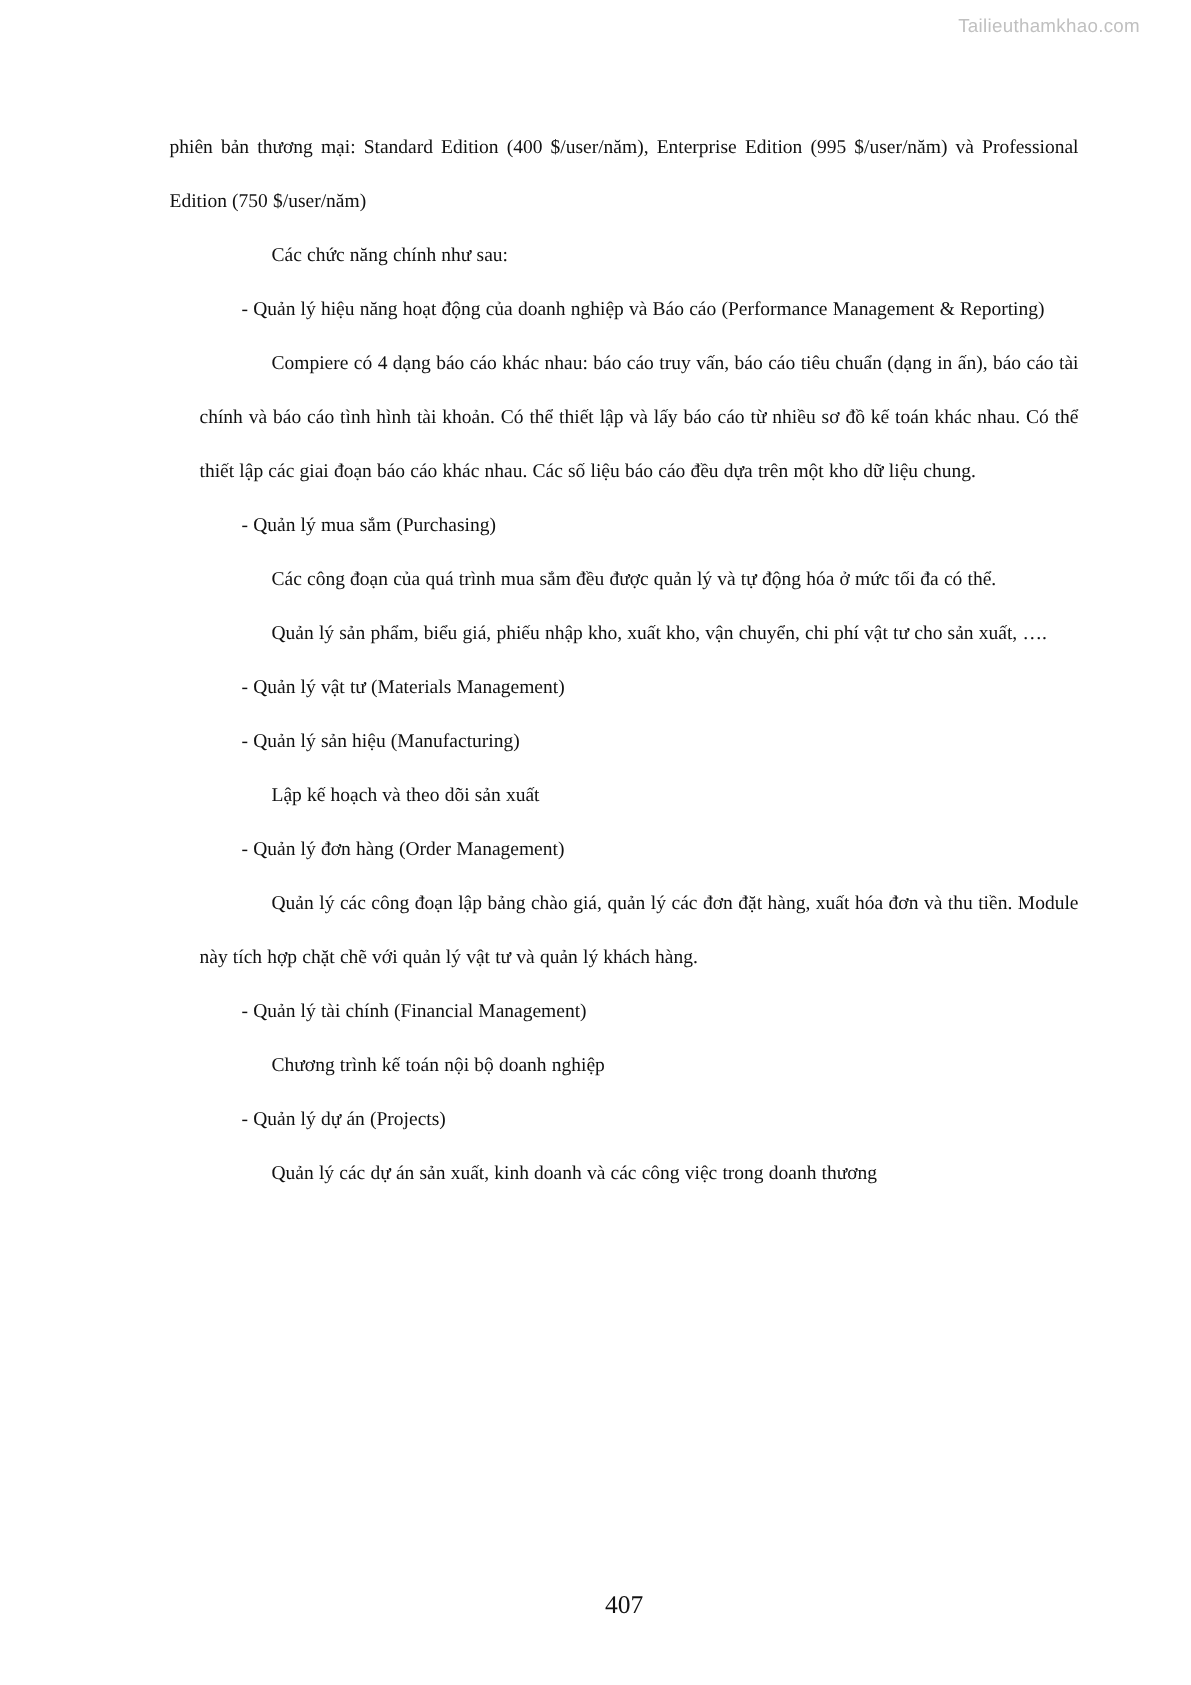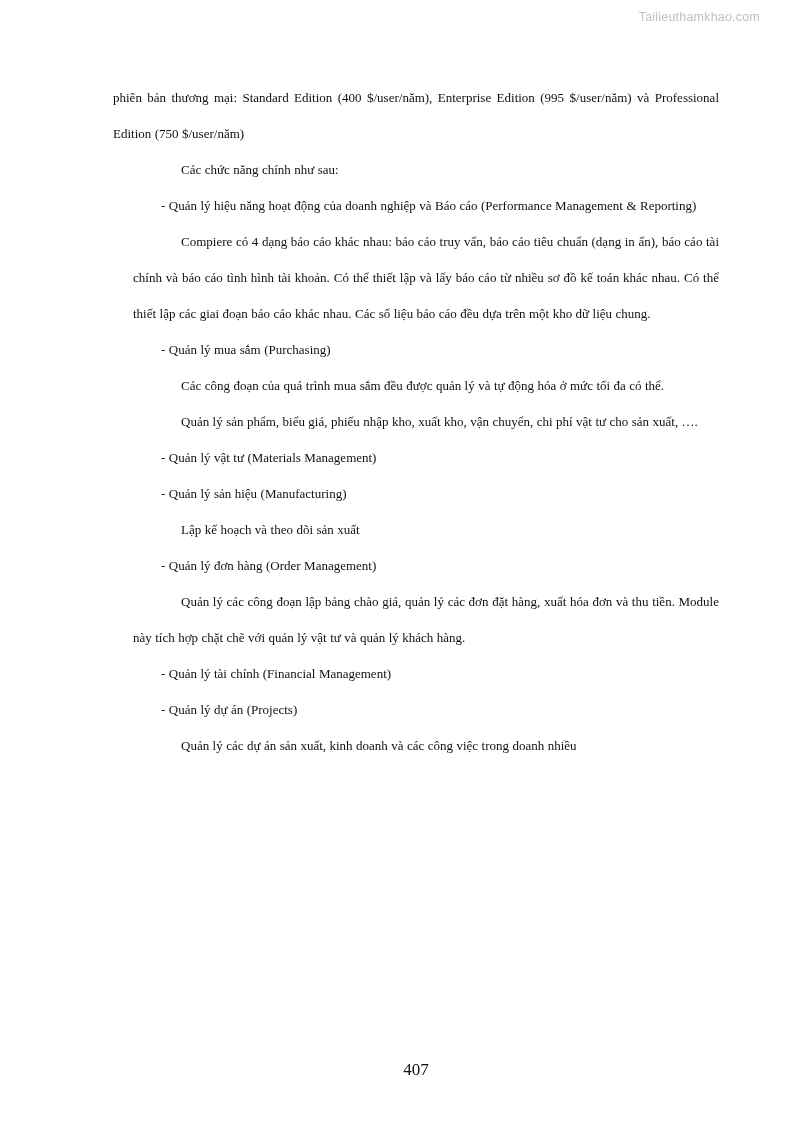--- a/index.html
+++ b/index.html
@@ -113,22 +113,23 @@
     <p class="para dash">- Quản lý sản hiệu (Manufacturing)</p>
 
     <p class="para nojust indent">Lập kế hoạch và theo dõi sản xuất</p>
 
     <p class="para dash">- Quản lý đơn hàng (Order Management)</p>
 
     <p class="para indent">Quản lý các công đoạn lập bảng chào giá, quản lý các đơn đặt hàng, xuất hóa đơn và thu tiền. Module này tích hợp chặt chẽ với quản lý vật tư và quản lý khách hàng.</p>
 
     <p class="para dash">- Quản lý tài chính (Financial Management)</p>
 
+    <p class="para nojust indent">Chương trình kế toán nội bộ doanh nghiệp</p>
 
     <p class="para dash">- Quản lý dự án (Projects)</p>
 
-    <p class="para indent">Quản lý các dự án sản xuất, kinh doanh và các công việc trong doanh nhiều</p>
+    <p class="para indent">Quản lý các dự án sản xuất, kinh doanh và các công việc trong doanh thương</p>
 
   </div>
 
   <div class="page-number">407</div>
 
 </div>
 
 </body></html>

